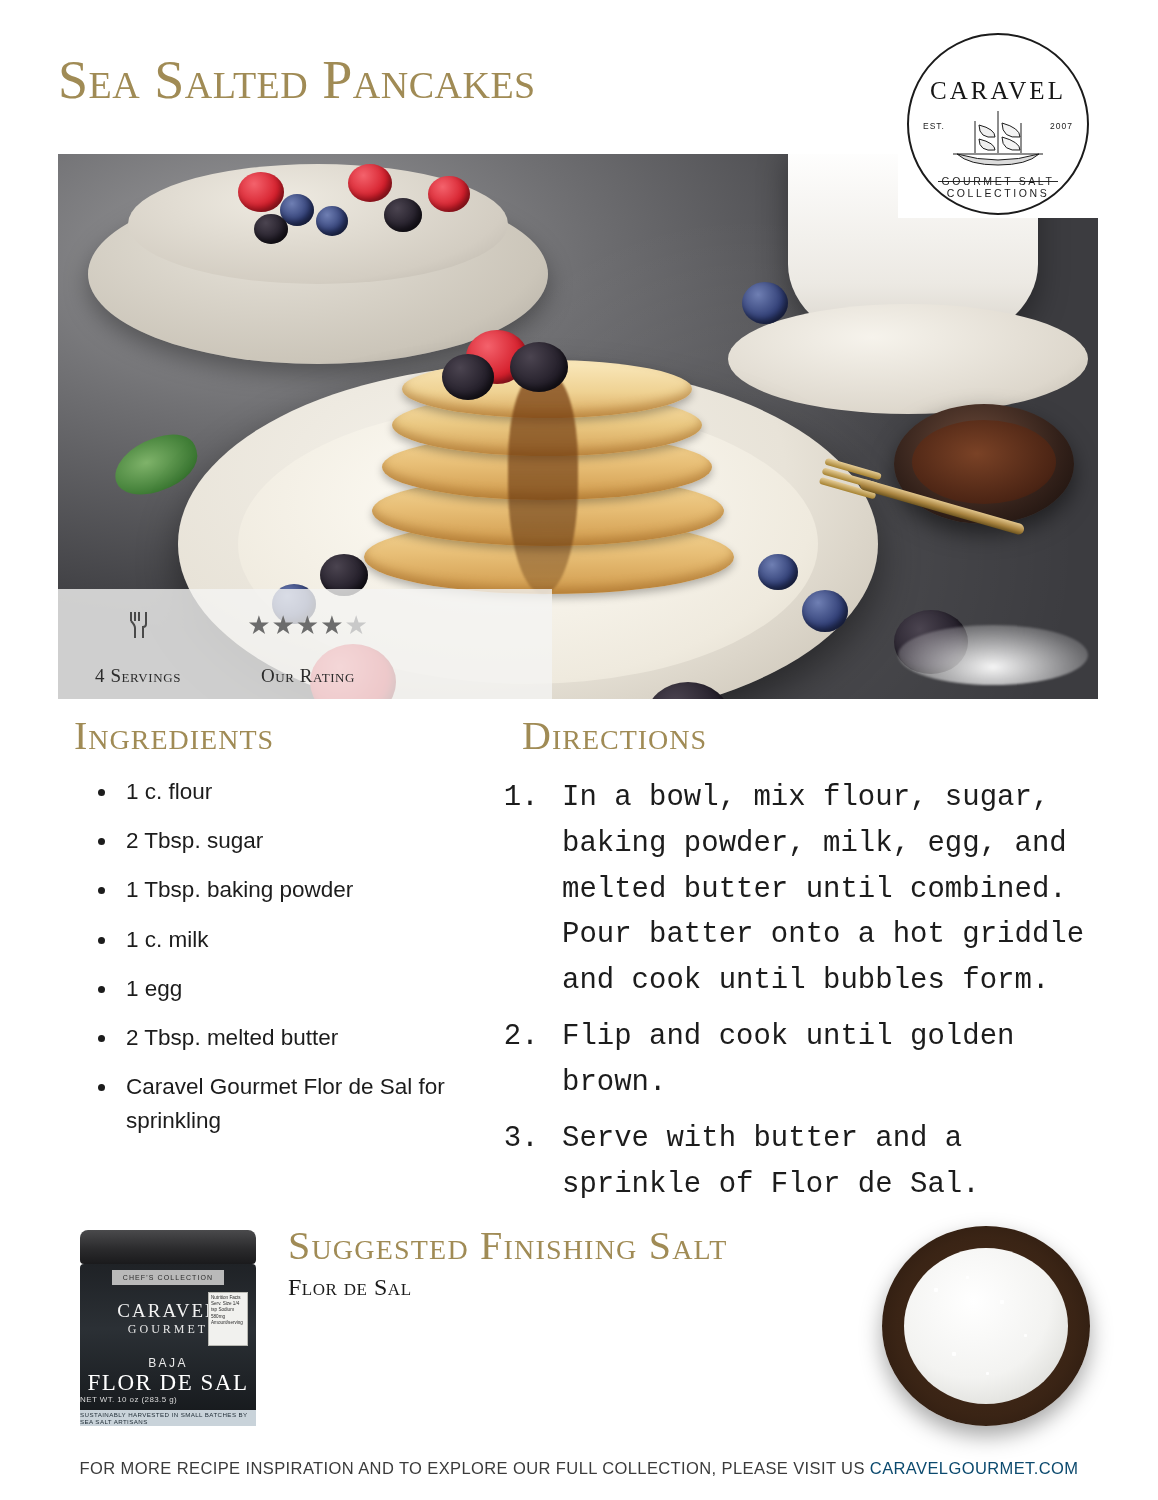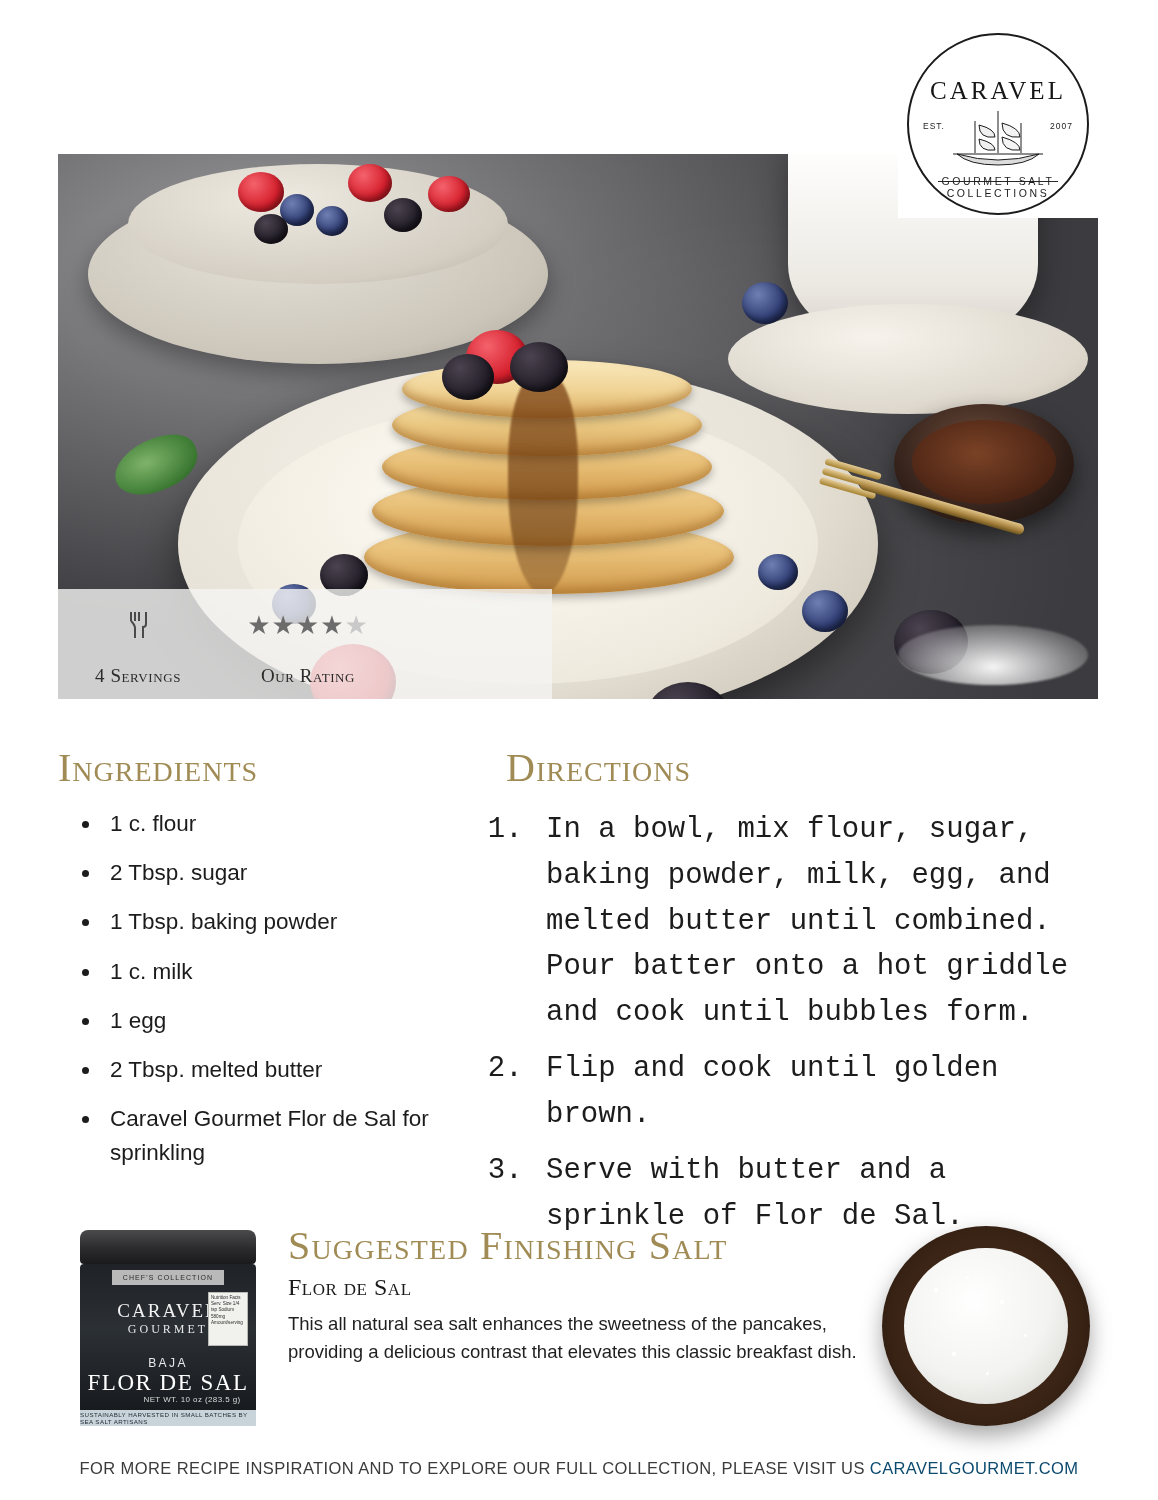--- a/index.html
+++ b/index.html
@@ -268,24 +268,23 @@
     font-family: "Liberation Serif", serif;
     font-size: 40px;
     color: #a08b55;
     font-variant: small-caps;
     letter-spacing: 1px;
     font-weight: normal;
     margin: 0;
   }
   .cols {
     position: absolute;
-    left: 58px; top: 712px;
+    left: 74px; top: 712px;
     width: 1040px;
     display: flex;
-    margin-top: 32px;
   }
   .col-left { width: 448px; }
   .col-right { width: 592px; }
 
   ul.ing {
     margin: 16px 0 0 0;
     padding-left: 44px;
     list-style: disc;
   }
   ul.ing li {
@@ -370,22 +369,22 @@
   .jar-baja {
     position: absolute; top: 92px; width: 100%; text-align: center;
     color: #e9e9e9; font-size: 12px; letter-spacing: 2.4px;
   }
   .jar-flor {
     position: absolute; top: 106px; width: 100%; text-align: center;
     font-family: "Liberation Serif", serif;
     color: #ffffff; font-size: 23px; letter-spacing: 1.5px;
   }
   .jar-net {
-    position: absolute; bottom: 22px; width: 100%; text-align: center;
-    color: #dcdcdc; font-size: 8px; letter-spacing: 0.4px; padding-left: 48px;
+    position: absolute; bottom: 22px; width: 100%; 
+    color: #dcdcdc; font-size: 8px; letter-spacing: 0.4px;
   }
   .jar-foot {
     position: absolute; left: 12px; bottom: 4px; width: 176px; height: 16px;
     background: #c9d3da;
     font-size: 6.2px; color: #1d2a33; letter-spacing: 0.4px;
     display: flex; align-items: center; justify-content: center;
   }
   .jar-nutri {
     position: absolute; right: 8px; top: 28px; width: 40px; height: 54px;
     background: #f1f1ee; border: 1px solid #b9b9b3;
@@ -417,20 +416,21 @@
     color: #3b3b3b;
   }
   .footer .site { color: #0c4a6e; }
 </style>
 </head>
 <body>
 
 <div class="page">
 
   <div class="title-row">
+    <div class="recipe-title">Sea Salted Pancakes</div>
 
     <div class="logo-box">
       <div class="logo-circle">
         <div class="logo-brand">CARAVEL</div>
         <div class="logo-ship">
           <svg width="118" height="64" viewBox="0 0 118 64" aria-hidden="true">
             <g stroke="#1d1d1d" stroke-width="1" fill="none">
               <line x1="59" y1="4" x2="59" y2="46"></line>
               <line x1="36" y1="14" x2="36" y2="46"></line>
               <line x1="82" y1="16" x2="82" y2="46"></line>
@@ -574,21 +574,20 @@
         <div class="jar-baja">BAJA</div>
         <div class="jar-flor">FLOR DE SAL</div>
         <div class="jar-nutri">Nutrition Facts  Serv. Size 1/4 tsp  Sodium 580mg  Amount/serving</div>
         <div class="jar-net">NET WT. 10 oz (283.5 g)</div>
       </div>
       <div class="jar-foot">SUSTAINABLY HARVESTED IN SMALL BATCHES BY SEA SALT ARTISANS</div>
     </div>
 
     <div class="finish-title">Suggested Finishing Salt</div>
     <div class="finish-name">Flor de Sal</div>
-    <div class="finish-desc">This all natural sea salt enhances the sweetness of the pancakes, providing a delicious contrast that elevates this classic breakfast dish.</div>
 
     <div class="salt-bowl">
       <div class="salt-bowl-in">
         <div class="grain" style="left:30px; top:40px; width:4px; height:4px;"></div>
         <div class="grain" style="left:62px; top:28px; width:3px; height:3px;"></div>
         <div class="grain" style="left:96px; top:52px; width:4px; height:4px;"></div>
         <div class="grain" style="left:120px; top:86px; width:3px; height:3px;"></div>
         <div class="grain" style="left:48px; top:104px; width:4px; height:4px;"></div>
         <div class="grain" style="left:82px; top:124px; width:3px; height:3px;"></div>
       </div>

